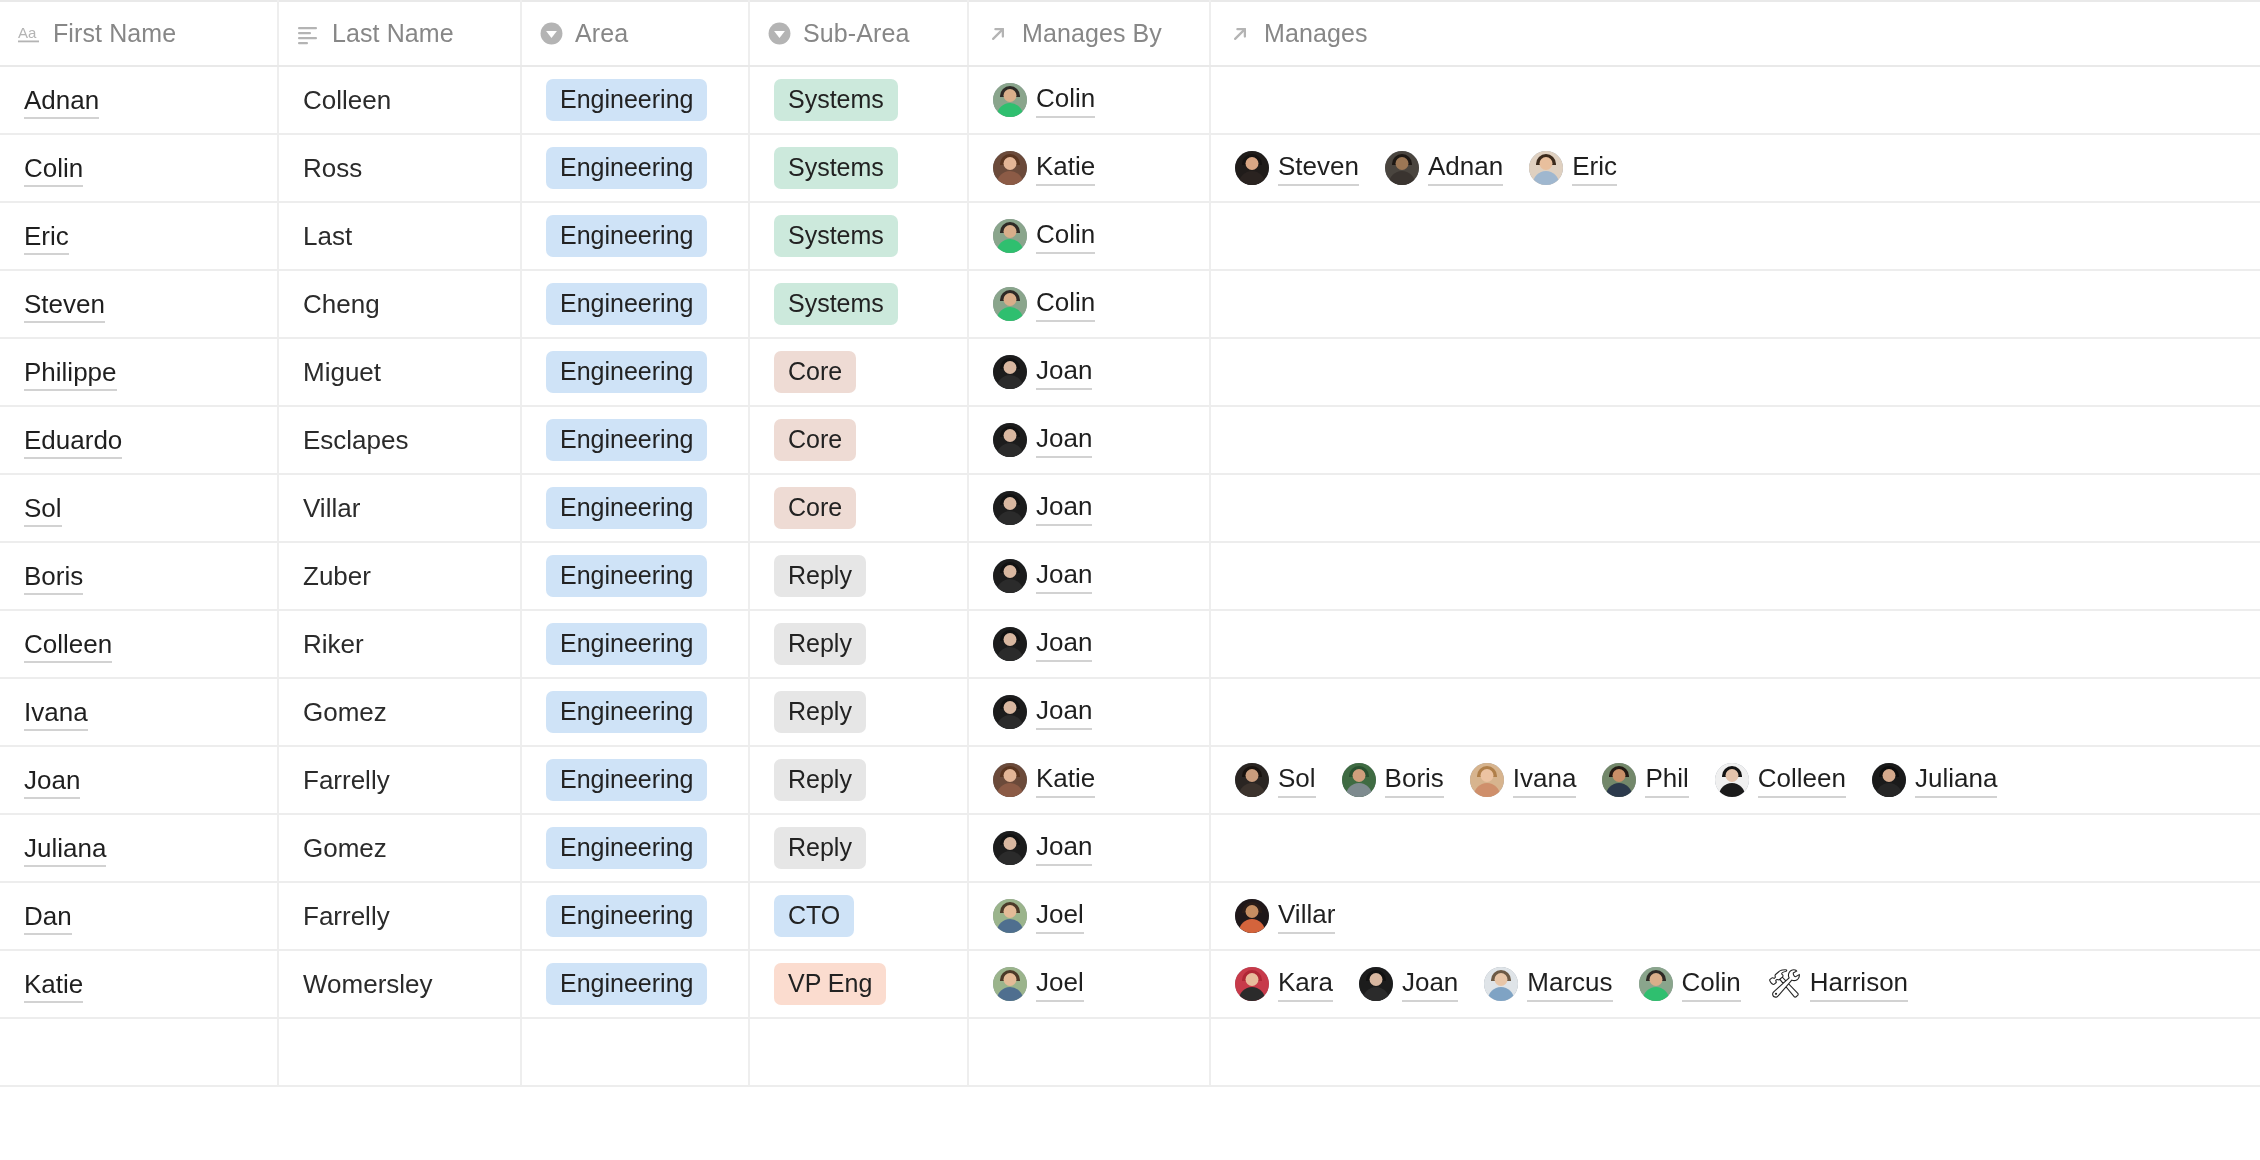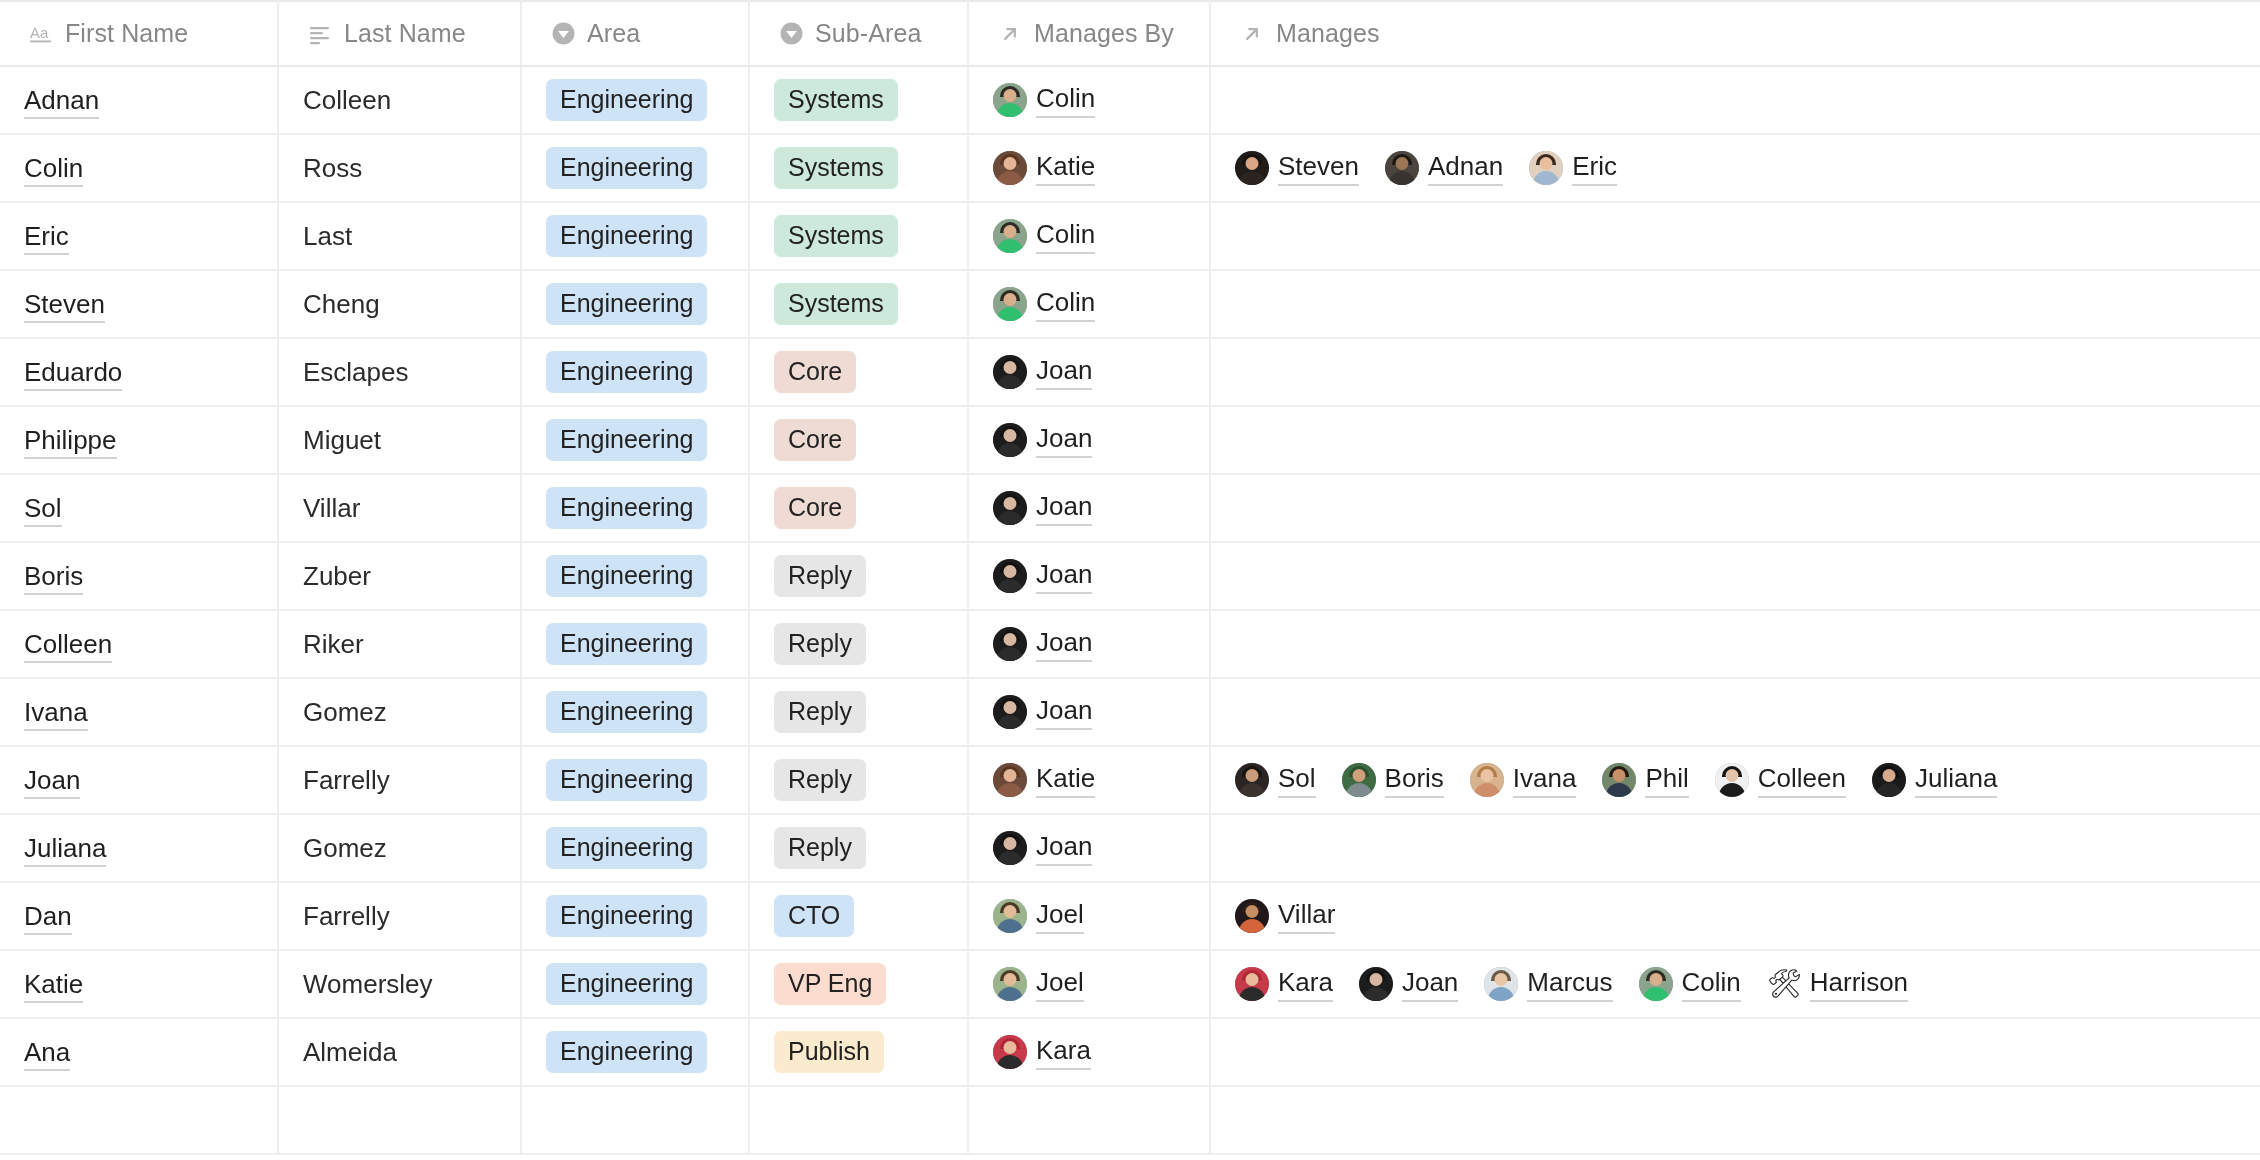--- a/index.html
+++ b/index.html
@@ -25,21 +25,21 @@
   col.c-first   { width: 278px; }
   col.c-last    { width: 243px; }
   col.c-area    { width: 228px; }
   col.c-sub     { width: 219px; }
   col.c-mgdby   { width: 242px; }
   col.c-manages { width: 1050px; }
 
   
   .grid thead th {
     height: 63px;
-    padding: 0 0 0 28px;
+    padding: 0 0 0 16px;
     text-align: left;
     font-weight: 400;
     font-size: 25px;
     color: #878787;
     background: #ffffff;
     border-top: 2px solid #e9e9e9;
     border-bottom: 2px solid #e9e9e9;
     border-right: 2px solid #eeeeee;
     vertical-align: middle;
     white-space: nowrap;
@@ -340,42 +340,42 @@
                 <i class="av-hair" style="background:#2e2a26"></i>
                 <i class="av-head" style="background:#d9ae8a"></i>
               </span>
               <span class="pname">Colin</span>
             </span>
           </div>
         </td>
         <td></td>
       </tr>
       <tr>
+        <td><span class="link">Philippe</span></td>
+        <td><span class="plain">Miguet</span></td>
+        <td><span class="tag tag-blue">Engineering</span></td>
+        <td><span class="tag tag-rose">Core</span></td>
+        <td>
+          <div class="people">
+            <span class="person">
+              <span class="avatar">
+                <i class="av-bg" style="background:#1c1c1c"></i>
+                <i class="av-body" style="background:#2b2b2b"></i>
+                <i class="av-hair" style="background:#121212"></i>
+                <i class="av-head" style="background:#d8b7a0"></i>
+              </span>
+              <span class="pname">Joan</span>
+            </span>
+          </div>
+        </td>
+        <td></td>
+      </tr>
+      <tr>
         <td><span class="link">Eduardo</span></td>
         <td><span class="plain">Esclapes</span></td>
-        <td><span class="tag tag-blue">Engineering</span></td>
-        <td><span class="tag tag-rose">Core</span></td>
-        <td>
-          <div class="people">
-            <span class="person">
-              <span class="avatar">
-                <i class="av-bg" style="background:#1c1c1c"></i>
-                <i class="av-body" style="background:#2b2b2b"></i>
-                <i class="av-hair" style="background:#121212"></i>
-                <i class="av-head" style="background:#d8b7a0"></i>
-              </span>
-              <span class="pname">Joan</span>
-            </span>
-          </div>
-        </td>
-        <td></td>
-      </tr>
-      <tr>
-        <td><span class="link">Philippe</span></td>
-        <td><span class="plain">Miguet</span></td>
         <td><span class="tag tag-blue">Engineering</span></td>
         <td><span class="tag tag-rose">Core</span></td>
         <td>
           <div class="people">
             <span class="person">
               <span class="avatar">
                 <i class="av-bg" style="background:#1c1c1c"></i>
                 <i class="av-body" style="background:#2b2b2b"></i>
                 <i class="av-hair" style="background:#121212"></i>
                 <i class="av-head" style="background:#d8b7a0"></i>
@@ -651,40 +651,20 @@
               </span>
               <span class="pname">Colin</span>
             </span>
             <span class="person">
               <span class="emoji-av">🛠</span>
               <span class="pname">Harrison</span>
             </span>
           </div>
         </td>
       </tr>
-      <tr>
-        <td><span class="link">Ana</span></td>
-        <td><span class="plain">Almeida</span></td>
-        <td><span class="tag tag-blue">Engineering</span></td>
-        <td><span class="tag tag-cream">Publish</span></td>
-        <td>
-          <div class="people">
-            <span class="person">
-              <span class="avatar">
-                <i class="av-bg" style="background:#c73a4a"></i>
-                <i class="av-body" style="background:#2b2b2b"></i>
-                <i class="av-hair" style="background:#b02736"></i>
-                <i class="av-head" style="background:#e8bb9c"></i>
-              </span>
-              <span class="pname">Kara</span>
-            </span>
-          </div>
-        </td>
-        <td></td>
-      </tr>
       <tr style="height: 30px;">
         <td><span class="link"></span></td>
         <td><span class="plain"></span></td>
         <td></td>
         <td></td>
         <td></td>
         <td></td>
       </tr>
     </tbody>
 </table>

